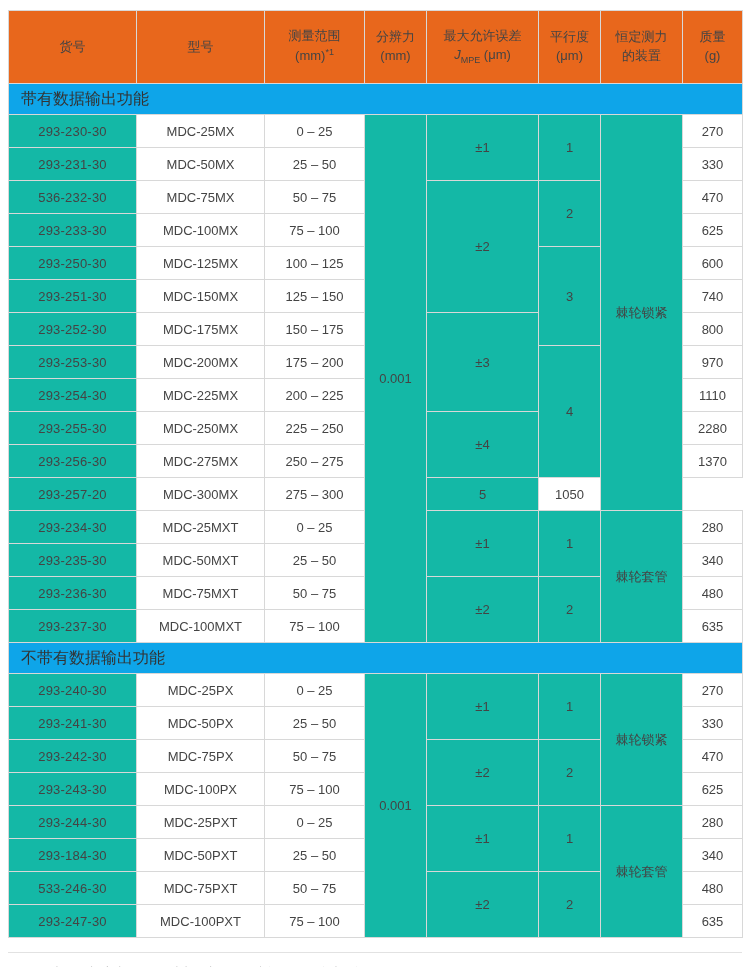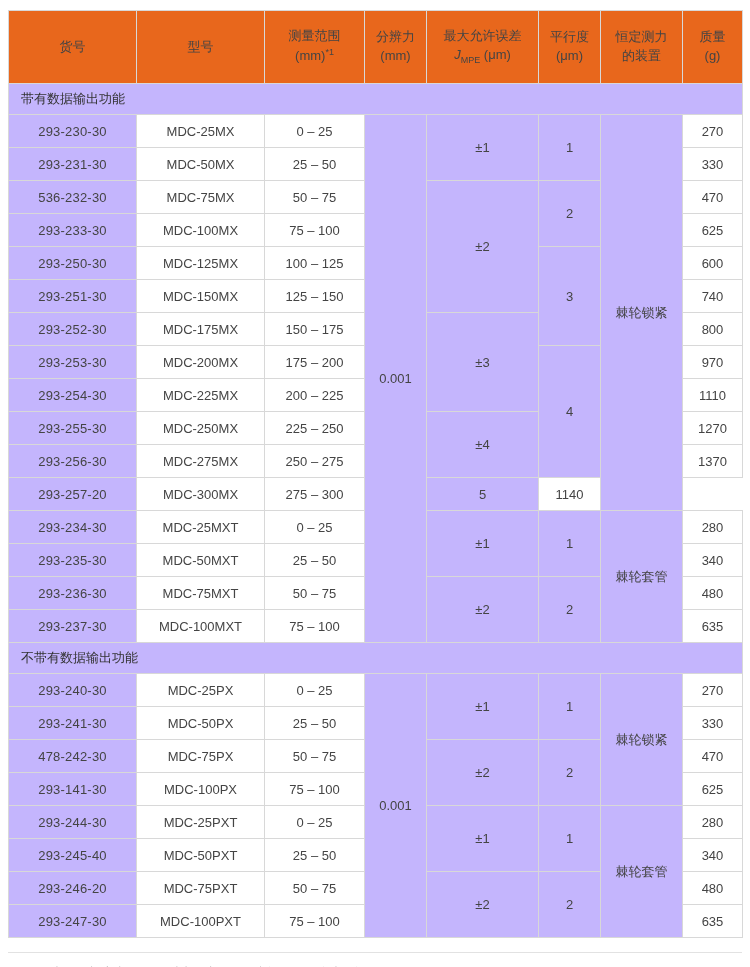--- a/index.html
+++ b/index.html
@@ -53,34 +53,34 @@
     vertical-align: super;
   }
   .sub-ix {
     font-size: 9px;
     vertical-align: sub;
   }
   .italic {
     font-style: italic;
   }
   tr.section td {
-    background: #c4b5fd;
+    background: #0ea5e9;
     text-align: left;
     padding-left: 12px;
     height: 30px;
-    font-size: 13px;
+    font-size: 16px;
     color: #333;
     border: 1px solid #d8d8d8;
   }
   tbody td {
     height: 32px;
     background: #ffffff;
   }
   td.shaded {
-    background: #c4b5fd;
+    background: #14b8a6;
   }
   td.code {
     letter-spacing: 0.2px;
   }
   .footnote {
     margin-top: 14px;
     padding: 12px 4px 0 6px;
     border-top: 1px solid #e2e2e2;
     font-size: 12.5px;
     color: #555;
@@ -212,36 +212,36 @@
         <td>MDC-225MX</td>
         <td>200 – 225</td>
         <td>1110</td>
       </tr>
 
       <tr>
         <td class="code shaded">293-255-30</td>
         <td>MDC-250MX</td>
         <td>225 – 250</td>
         <td class="shaded" rowspan="2">±4</td>
-        <td>1270</td>
+        <td>2280</td>
       </tr>
 
       <tr>
         <td class="code shaded">293-256-30</td>
         <td>MDC-275MX</td>
         <td>250 – 275</td>
         <td>1370</td>
       </tr>
 
       <tr>
         <td class="code shaded">293-257-20</td>
         <td>MDC-300MX</td>
         <td>275 – 300</td>
         <td class="shaded">5</td>
-        <td>1140</td>
+        <td>1050</td>
       </tr>
 
       <tr>
         <td class="code shaded">293-234-30</td>
         <td>MDC-25MXT</td>
         <td>0 – 25</td>
         <td class="shaded" rowspan="2">±1</td>
         <td class="shaded" rowspan="2">1</td>
         <td class="shaded" rowspan="4">棘轮套管</td>
         <td>280</td>
@@ -288,54 +288,54 @@
       </tr>
 
       <tr>
         <td class="code shaded">293-241-30</td>
         <td>MDC-50PX</td>
         <td>25 – 50</td>
         <td>330</td>
       </tr>
 
       <tr>
-        <td class="code shaded">478-242-30</td>
+        <td class="code shaded">293-242-30</td>
         <td>MDC-75PX</td>
         <td>50 – 75</td>
         <td class="shaded" rowspan="2">±2</td>
         <td class="shaded" rowspan="2">2</td>
         <td>470</td>
       </tr>
 
       <tr>
-        <td class="code shaded">293-141-30</td>
+        <td class="code shaded">293-243-30</td>
         <td>MDC-100PX</td>
         <td>75 – 100</td>
         <td>625</td>
       </tr>
 
       <tr>
         <td class="code shaded">293-244-30</td>
         <td>MDC-25PXT</td>
         <td>0 – 25</td>
         <td class="shaded" rowspan="2">±1</td>
         <td class="shaded" rowspan="2">1</td>
         <td class="shaded" rowspan="4">棘轮套管</td>
         <td>280</td>
       </tr>
 
       <tr>
-        <td class="code shaded">293-245-40</td>
+        <td class="code shaded">293-184-30</td>
         <td>MDC-50PXT</td>
         <td>25 – 50</td>
         <td>340</td>
       </tr>
 
       <tr>
-        <td class="code shaded">293-246-20</td>
+        <td class="code shaded">533-246-30</td>
         <td>MDC-75PXT</td>
         <td>50 – 75</td>
         <td class="shaded" rowspan="2">±2</td>
         <td class="shaded" rowspan="2">2</td>
         <td>480</td>
       </tr>
 
       <tr>
         <td class="code shaded">293-247-30</td>
         <td>MDC-100PXT</td>

